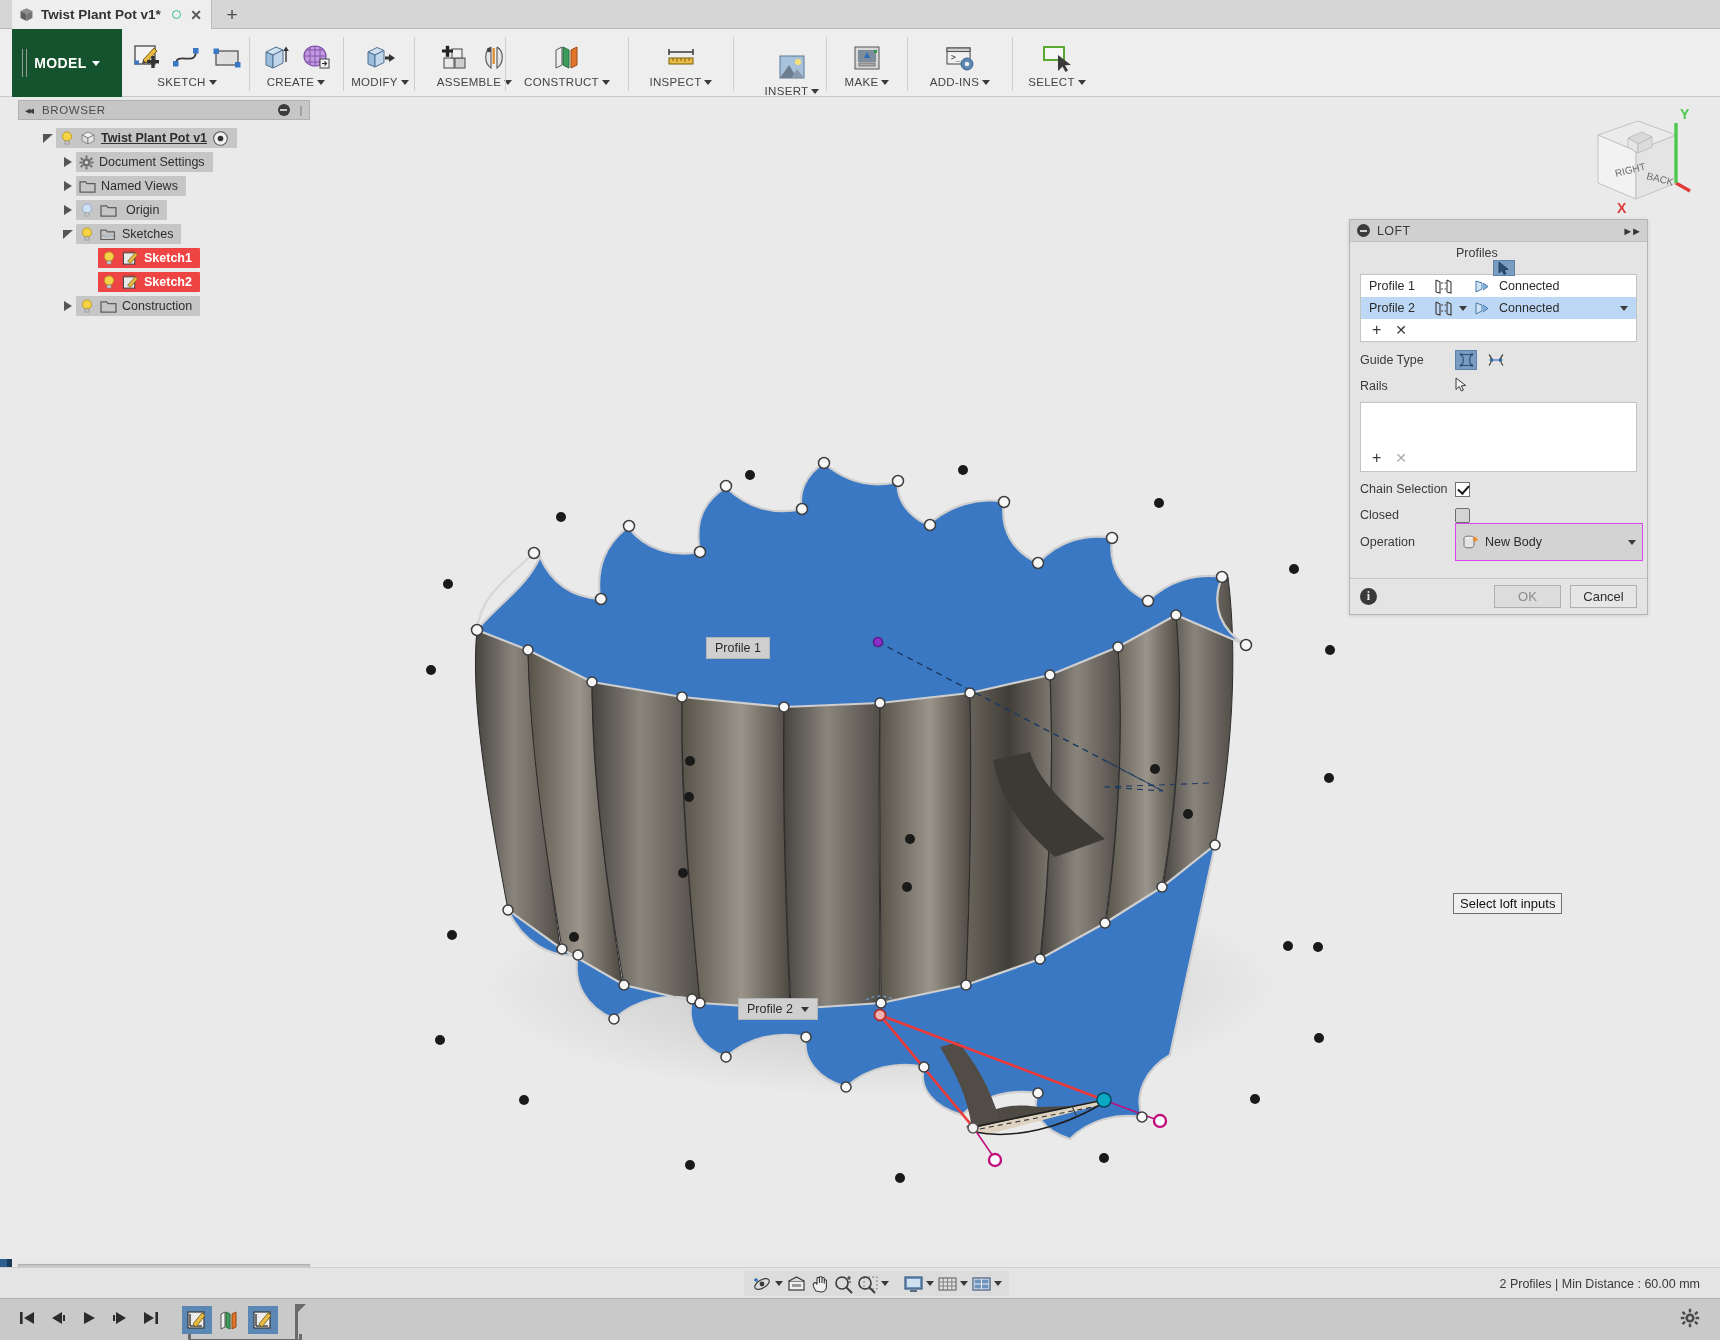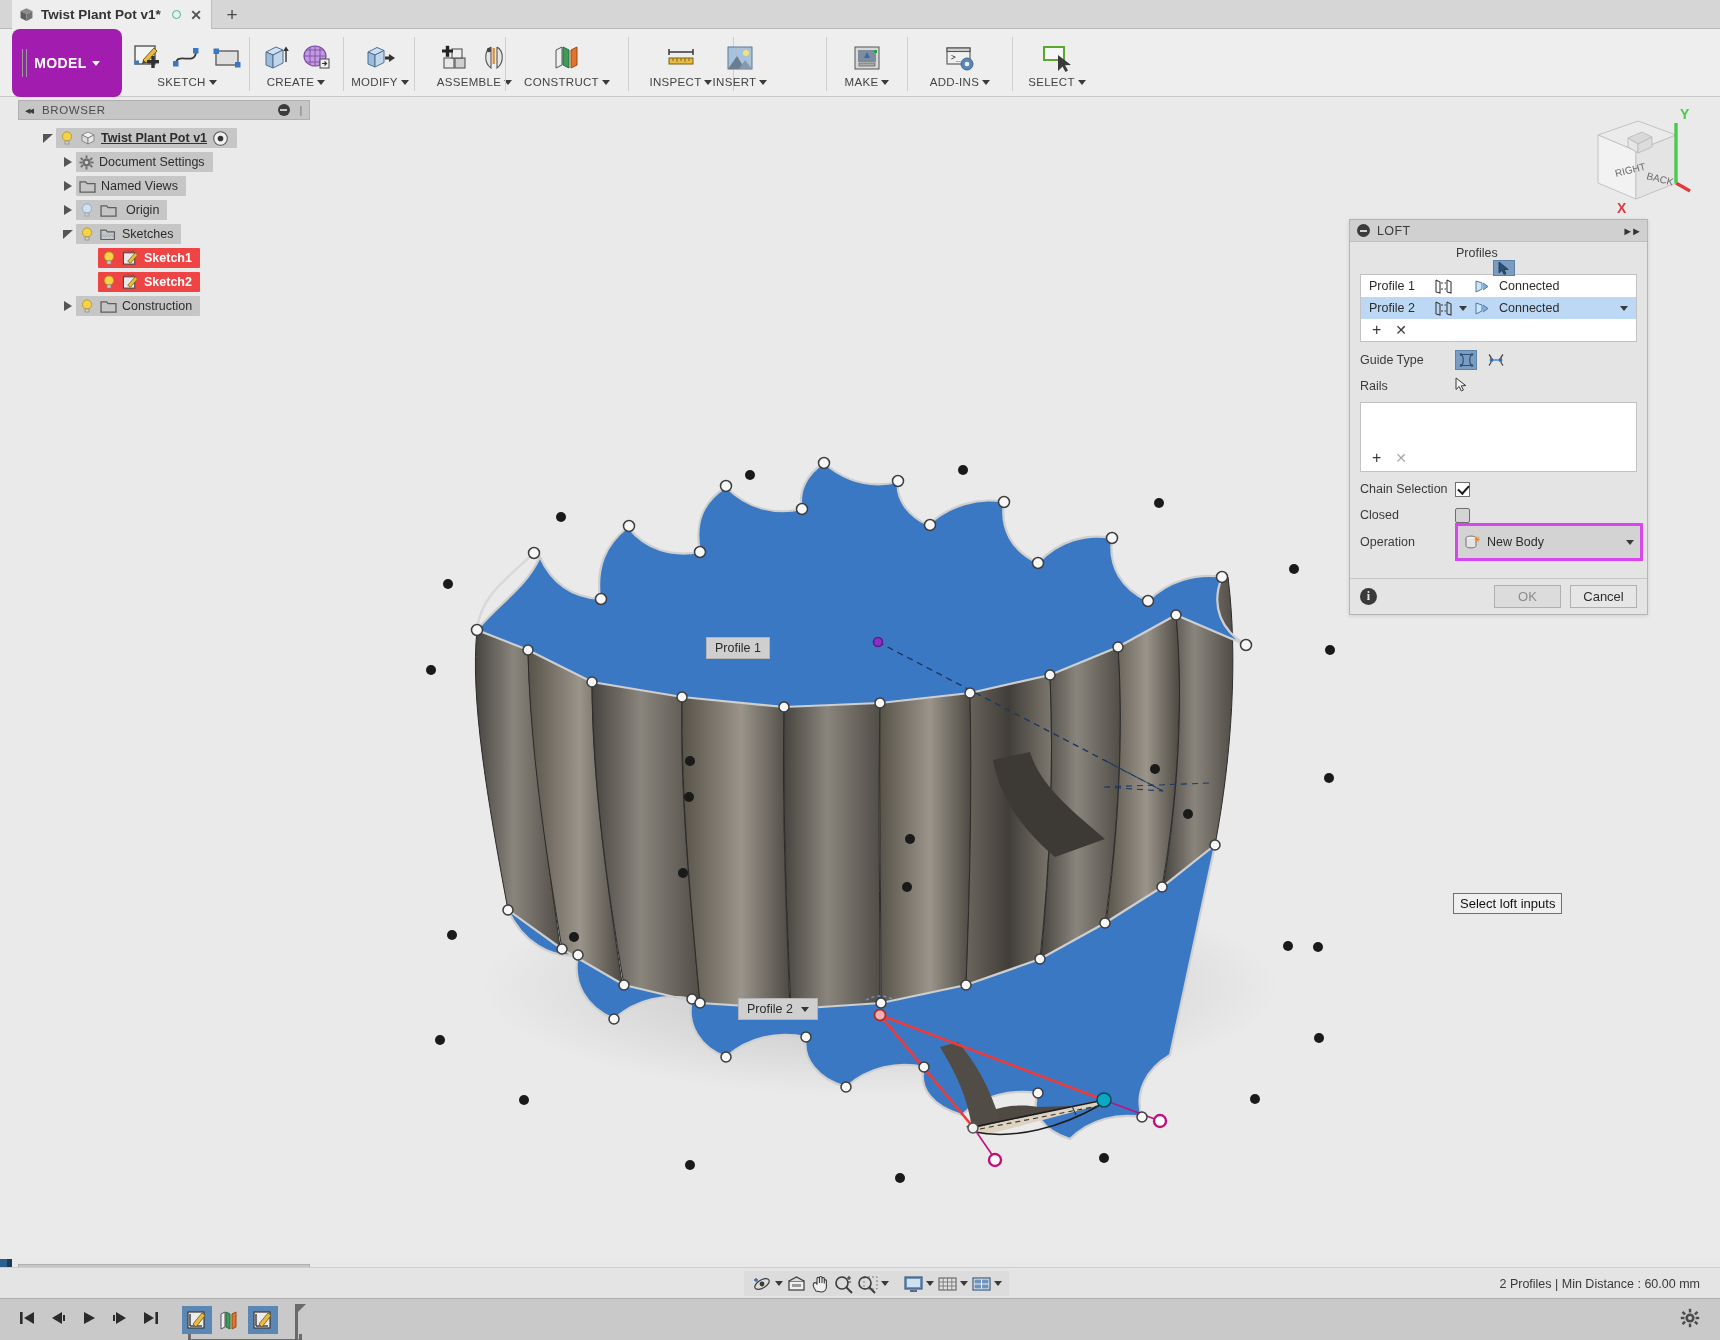--- a/index.html
+++ b/index.html
@@ -35,23 +35,22 @@
     font-size:19px; color:#4a4a4a; cursor:pointer;
   }
 
   
   .ribbon {
     position:absolute; left:0; top:29px; width:1720px; height:68px;
     background:#eeeeee; border-bottom:1px solid #c8c8c8;
   }
   .model-block {
     position:absolute; left:12px; top:0; width:110px; height:68px;
-    background:#a21caf; display:flex; align-items:center; justify-content:center;
+    background:#14532d; display:flex; align-items:center; justify-content:center;
     gap:5px;
-    border-radius:8px;
   }
   .model-block .grip { width:2px;height:28px;border-left:1px solid #9a9a9a;border-right:1px solid #9a9a9a;width:5px;position:absolute;left:10px;}
   .model-label { color:#fff; font-size:14px; font-weight:600; letter-spacing:.4px;}
   .caret { width:0;height:0;border-left:4px solid transparent;border-right:4px solid transparent;border-top:5px solid currentColor;display:inline-block;}
   .caret-dark { border-top-color:#3a3a3a;}
 
   .grp {
     position:absolute; top:0; height:68px;
     display:flex; flex-direction:column; align-items:center; justify-content:flex-start;
     padding-top:4px;
@@ -157,21 +156,21 @@
   .railbox { margin:3px 10px 0 10px; height:70px; background:#fff; border:1px solid #c3c3c3; position:relative;}
   .railbox .addrow{position:absolute;bottom:2px;left:0;}
   .railbox .x{color:#aaa;}
   .chk { width:15px;height:15px;border:1px solid #6e6e6e; background:#fff; position:relative;}
   .chk.on:after{
     content:""; position:absolute; left:4px; top:0px; width:5px; height:9px;
     border:solid #1a1a1a; border-width:0 2px 2px 0; transform:rotate(42deg);
   }
   .chk.empty{ background:#d4d4d4; border-radius:2px;}
   .opsel {
-    margin-left:0; width:188px; height:38px; background:#d3d3d3; border:3px solid #d946ef;
+    margin-left:0; width:188px; height:38px; background:#d3d3d3; border:1px solid #d946ef;
     display:flex; align-items:center; gap:7px; padding:0 6px; font-size:12.5px; color:#2c2c2c;
   }
   .opsel .dd { margin-left:auto; }
   .loft-foot {
     position:absolute; left:0; bottom:0; width:100%; height:36px;
     border-top:1px solid #c6c6c6; display:flex; align-items:center; padding:0 10px;
   }
   .infoi { width:17px;height:17px;border-radius:50%;background:#3a3a3a;color:#e4e4e4;
     font-size:12px;font-weight:bold;display:flex;align-items:center;justify-content:center;font-family:"Liberation Serif",serif;}
   .btn {
@@ -396,21 +395,21 @@
           </svg>
         </div>
       </div>
       <div class="glabel">
         <span>INSPECT</span>
         <span class="caret caret-dark"></span>
       </div>
     </div>
     <div class="sep" style="left:733px;"></div>
 
-    <div class="grp" style="left:696px;width:88px;">
+    <div class="grp" style="left:748px;width:88px;justify-content:flex-end;">
       <div class="icons">
         <div class="ico">
           <svg width="34" height="34" viewBox="0 0 34 34">
             <rect x="5" y="6" width="24" height="22" fill="#a9c2db" stroke="#5d7894" stroke-width="1"></rect>
             <circle cx="23" cy="12" r="3" fill="#f5e27a"></circle>
             <polygon points="5,28 14,15 22,28" fill="#6b7d8f"></polygon>
             <polygon points="16,28 22,19 29,28" fill="#879aad"></polygon>
           </svg>
         </div>
       </div>

